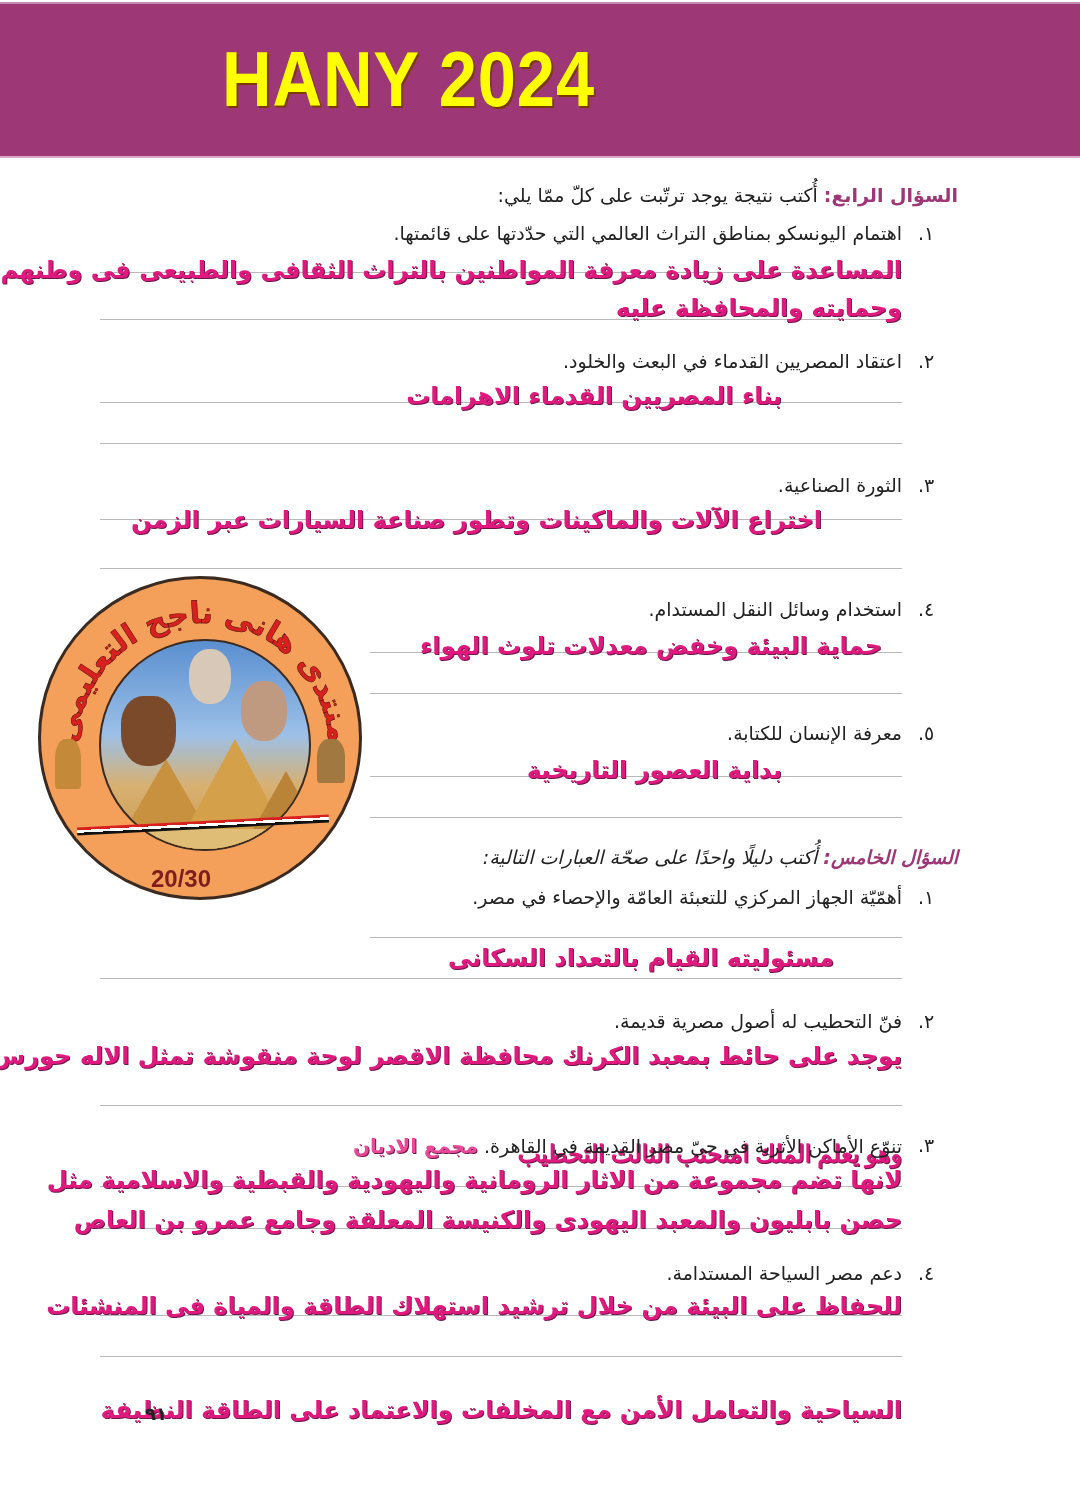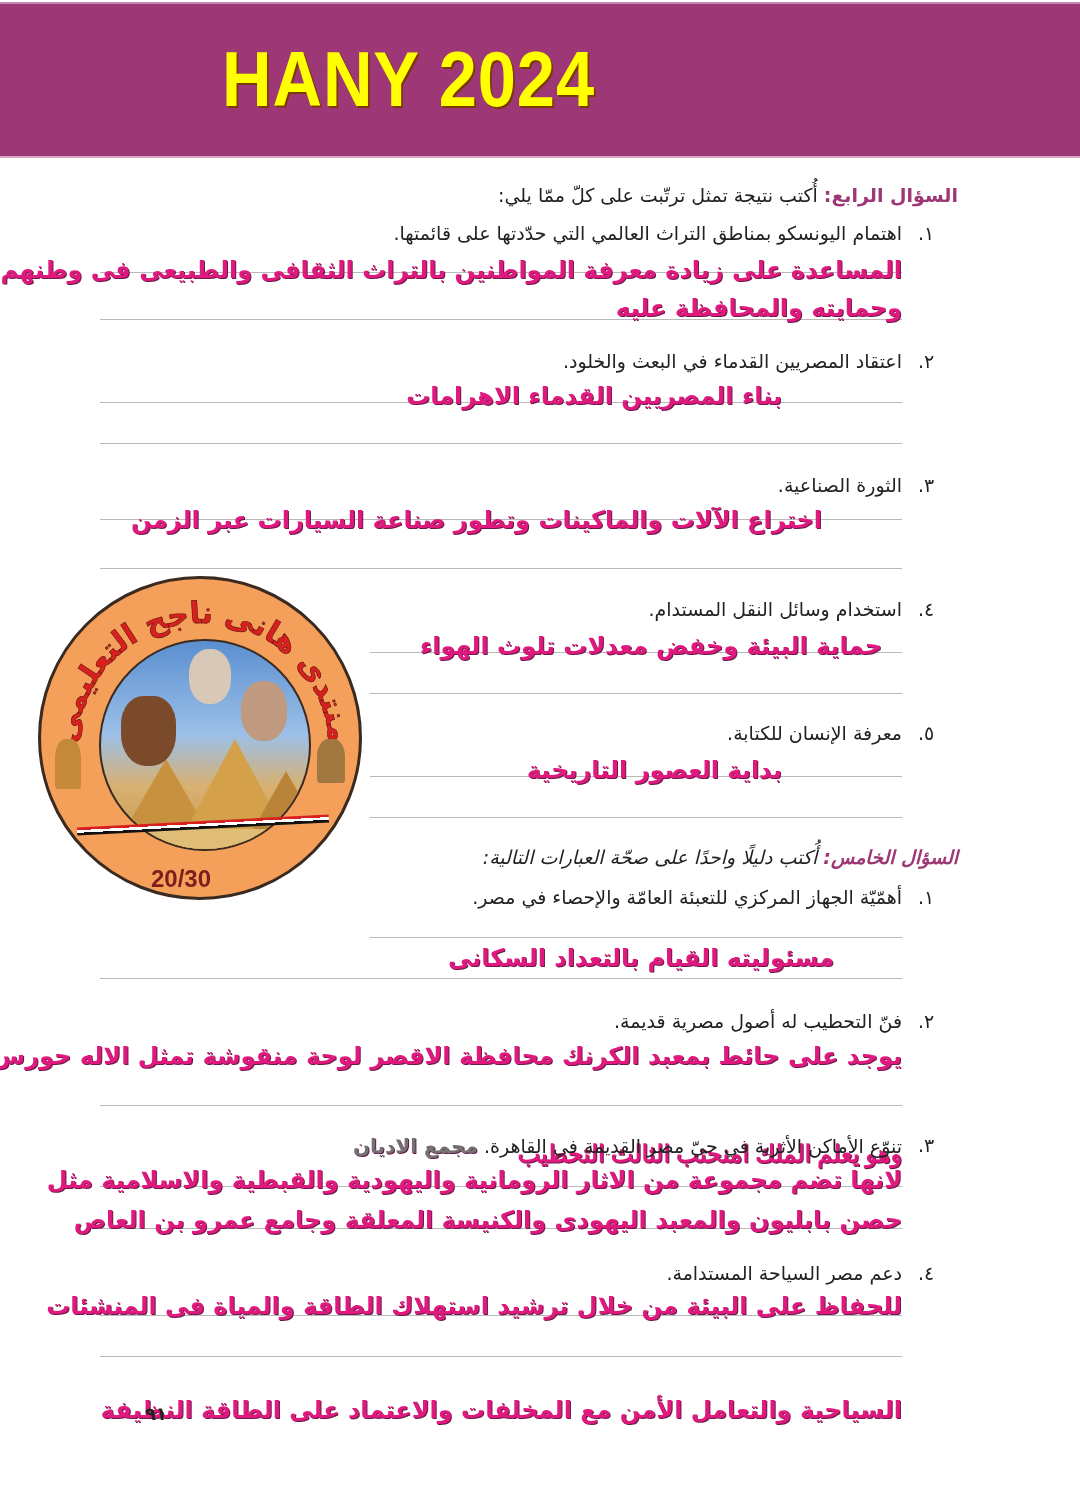--- a/index.html
+++ b/index.html
@@ -24,21 +24,21 @@
     .num {
       position:absolute; right:122px; font-size:19px; color:#222; width:40px; text-align:left;
     }
     .item-text { position:absolute; right:178px; font-size:19px; white-space:nowrap; color:#222; }
     .answer {
       position:absolute; font-family:"DejaVu Sans", sans-serif; font-weight:bold;
       color:#e0197e; font-size:24px; white-space:nowrap; direction:rtl;
       text-shadow:1px 1px 0 #6b1a4a;
     }
     .rule { position:absolute; height:1px; background:#b9b9b9; }
-    .inline-ans { color:#737373; font-weight:bold; text-shadow:1px 1px 0 #6b1a4a; font-size:20px; }
+    .inline-ans { color:#ec4899; font-weight:bold; text-shadow:1px 1px 0 #6b1a4a; font-size:20px; }
     .logo {
       position:absolute; left:38px; top:576px; width:324px; height:324px; border-radius:50%;
       background:#f4a05a; border:3px solid #3a2a20; box-sizing:border-box;
     }
     .logo-inner {
       position:absolute; left:58px; top:60px; width:208px; height:208px; border-radius:50%;
       background:linear-gradient(#5a8fd0 0%, #9cc0e8 45%, #d8b070 70%, #c99a52 100%);
       border:2px solid #3a2a20; overflow:hidden;
     }
     .pyr { position:absolute; width:0; height:0; border-left:55px solid transparent; border-right:55px solid transparent; border-bottom:95px solid #c8913f; }
@@ -49,21 +49,21 @@
     .page-num { position:absolute; left:98px; top:1403px; font-size:18px; font-weight:bold; color:#222;margin-left:47px; }
   </style>
 </head>
 <body>
 
 <div class="banner">
   <div class="banner-title">HANY 2024</div>
 </div>
 
 <div class="q-head rtl" style="top:184px;">
-  <span class="q-label">السؤال الرابع:</span><span> أُكتب نتيجة تمثل ترتّبت على كلّ ممّا يلي:</span>
+  <span class="q-label">السؤال الرابع:</span><span> أُكتب نتيجة يوجد ترتّبت على كلّ ممّا يلي:</span>
 </div>
 
 <div class="num rtl" style="top:222px;">١.</div>
 <div class="item-text rtl" style="top:222px;margin-left:15px;">اهتمام اليونسكو بمناطق التراث العالمي التي حدّدتها على قائمتها.</div>
 <div class="rule" style="left:100px; width:802px; top:272px;"></div>
 <div class="answer" style="right:178px; top:256px;">المساعدة على زيادة معرفة المواطنين بالتراث الثقافى والطبيعى فى وطنهم</div>
 <div class="rule" style="left:100px; width:802px; top:319px;"></div>
 <div class="answer" style="right:178px; top:294px;">وحمايته والمحافظة عليه</div>
 
 <div class="num rtl" style="top:350px;">٢.</div>

